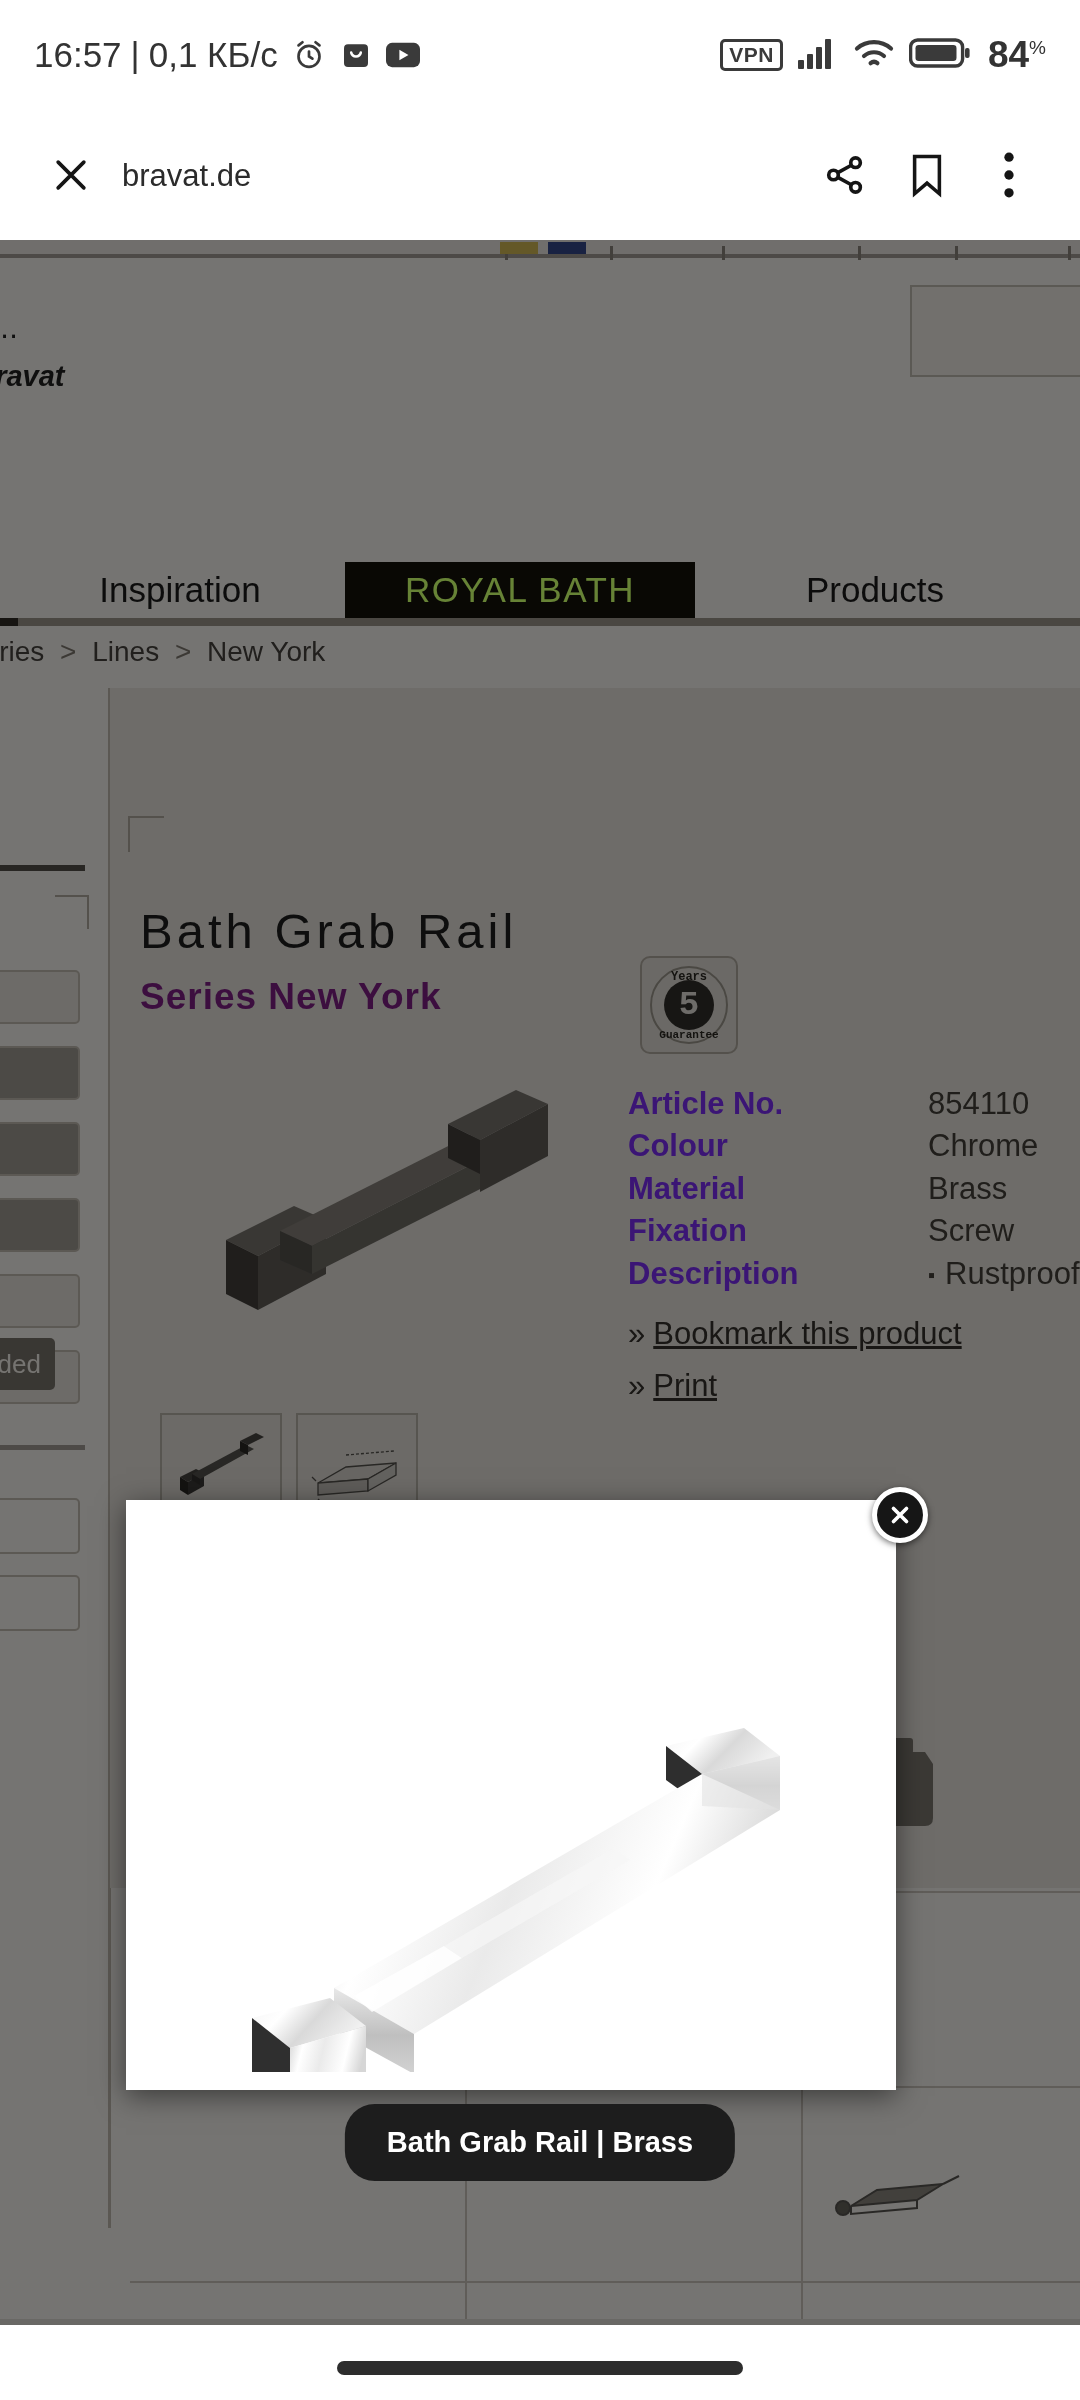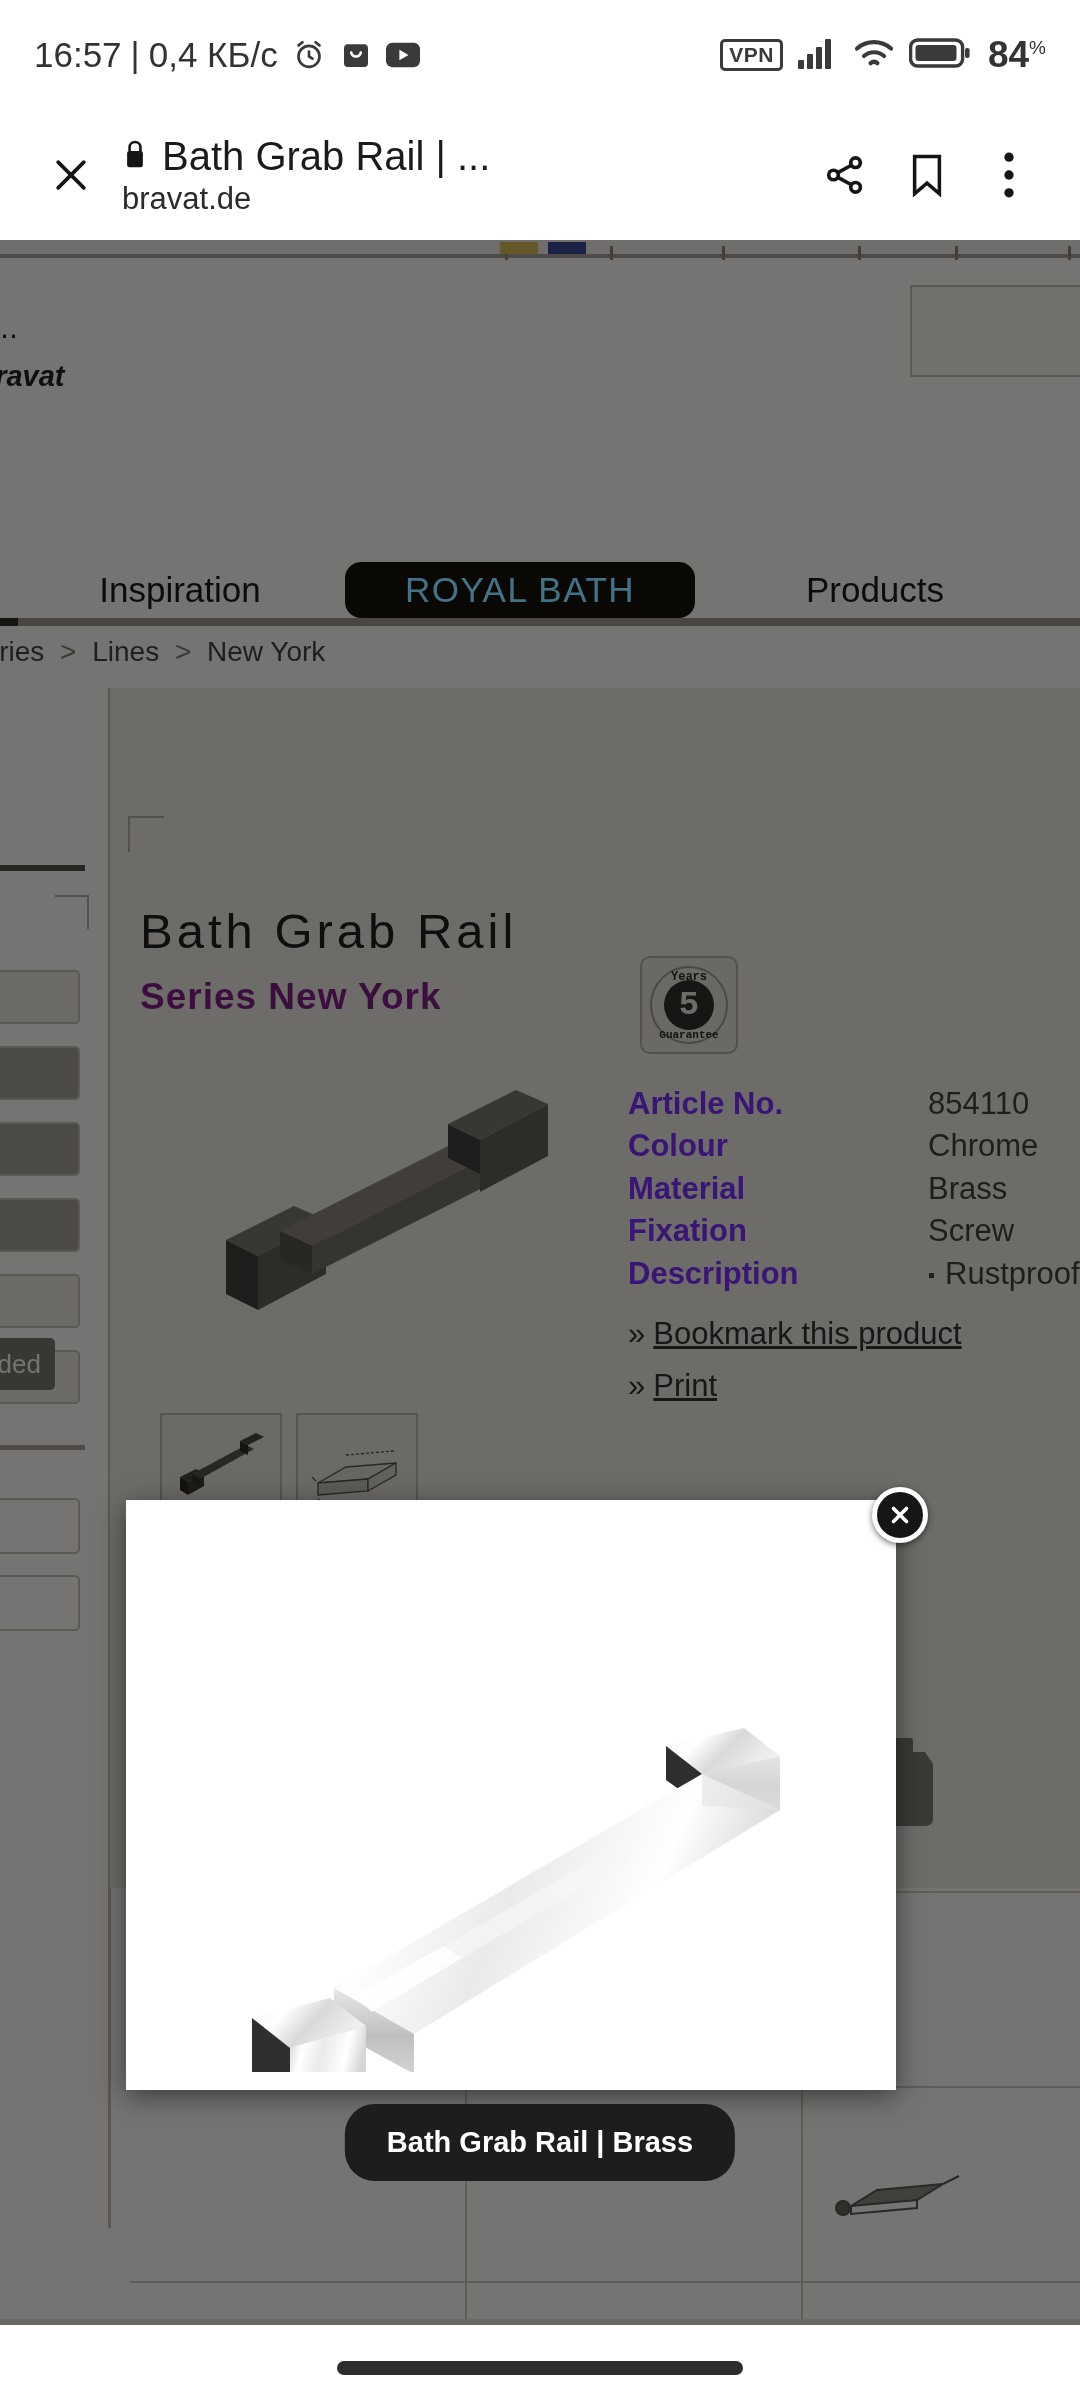--- a/index.html
+++ b/index.html
@@ -64,23 +64,22 @@
     border:2px solid #a9a49c; background:#d2cfca;
   }
 
   .mainnav { position:absolute; top:322px; left:0; width:1080px; height:56px; }
   .nav-item {
     position:absolute; top:0; height:56px; display:flex; align-items:center;
     justify-content:center; font-size:35px; color:#171717;
   }
   .nav-inspiration { left:70px; width:220px; }
   .nav-royal {
-    left:345px; width:350px; background:#120f08; color:#7dd3fc;
+    left:345px; width:350px; background:#120f08; color:#bef264;
     letter-spacing:1.5px;
-    border-radius:16px;
   }
   .nav-company { left:760px; width:230px; }
   .nav-underline { position:absolute; top:378px; left:0; width:1080px; height:8px; background:#8a847a; }
   .nav-underline::before { content:""; position:absolute; left:0; top:0; width:18px; height:8px; background:#2b2722; }
 
   .breadcrumb { position:absolute; top:396px; left:-60px; font-size:28px; color:#3d3a36; }
   .breadcrumb .sep { color:#6f6a63; margin:0 8px; }
 
   
   .content-card {
@@ -182,21 +181,21 @@
 </style>
 </head>
 <body>
 
 <div id="screen">
 
   <div class="statusbar">
     <div class="sb-left">
       <span class="sb-time">16:57</span>
       <span class="sb-sep">|</span>
-      <span class="sb-speed">0,4 КБ/с</span>
+      <span class="sb-speed">0,1 КБ/с</span>
 
       <span class="sb-ico">
         <svg width="34" height="34" viewBox="0 0 24 24" fill="none" stroke="#3a3a3a" stroke-width="1.9">
           <circle cx="12" cy="13" r="7.4"></circle>
           <path d="M12 9.6V13l2.4 1.6" stroke-linecap="round"></path>
           <path d="M4.6 5.2 7.4 3" stroke-linecap="round"></path>
           <path d="M19.4 5.2 16.6 3" stroke-linecap="round"></path>
         </svg>
       </span>
 
@@ -248,29 +247,20 @@
   </div>
 
   <div class="toolbar">
     <div class="tb-btn">
       <svg width="44" height="44" viewBox="0 0 24 24" stroke="#151515" stroke-width="2" stroke-linecap="round">
         <path d="M5 5 19 19M19 5 5 19"></path>
       </svg>
     </div>
 
     <div class="tb-titlewrap">
-      <div class="tb-titlerow">
-        <span>
-          <svg width="26" height="32" viewBox="0 0 20 26">
-            <path d="M5.6 11V7.6a4.4 4.4 0 0 1 8.8 0V11" fill="none" stroke="#151515" stroke-width="2.1"></path>
-            <rect x="3.6" y="10.6" width="12.8" height="13.2" rx="1.8" fill="#151515"></rect>
-          </svg>
-        </span>
-        <span class="tb-title">Bath Grab Rail | ...</span>
-      </div>
       <div class="tb-host">bravat.de</div>
     </div>
 
     <div class="tb-btn">
       <svg width="46" height="46" viewBox="0 0 24 24" fill="none" stroke="#151515" stroke-width="1.9">
         <circle cx="17.5" cy="5.6" r="2.5"></circle>
         <circle cx="6" cy="12" r="2.5"></circle>
         <circle cx="17.5" cy="18.4" r="2.5"></circle>
         <path d="M8.3 10.8 15.3 6.9M8.3 13.2l7 3.9"></path>
       </svg>

